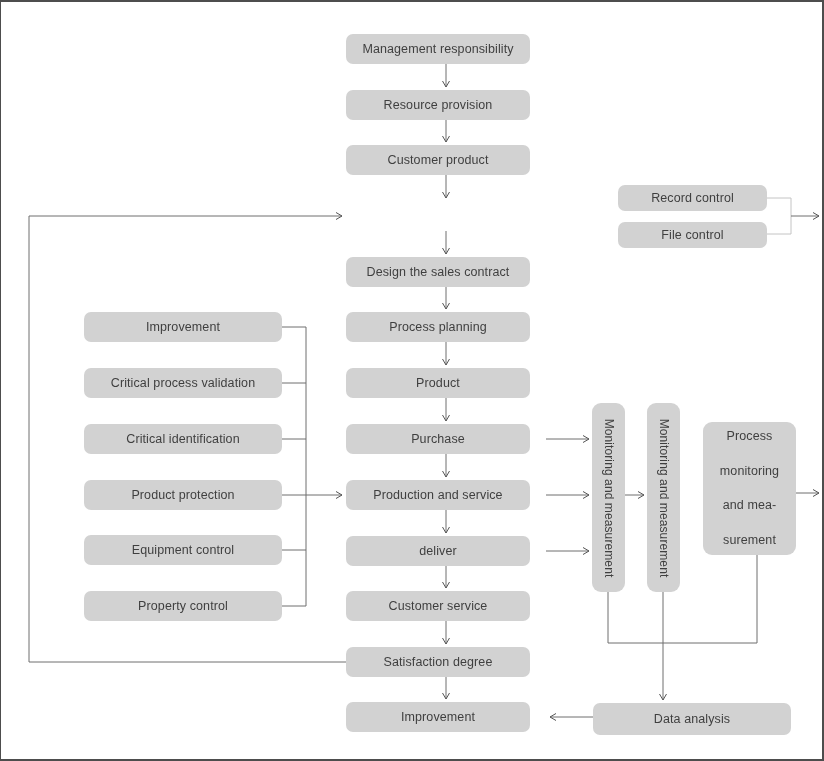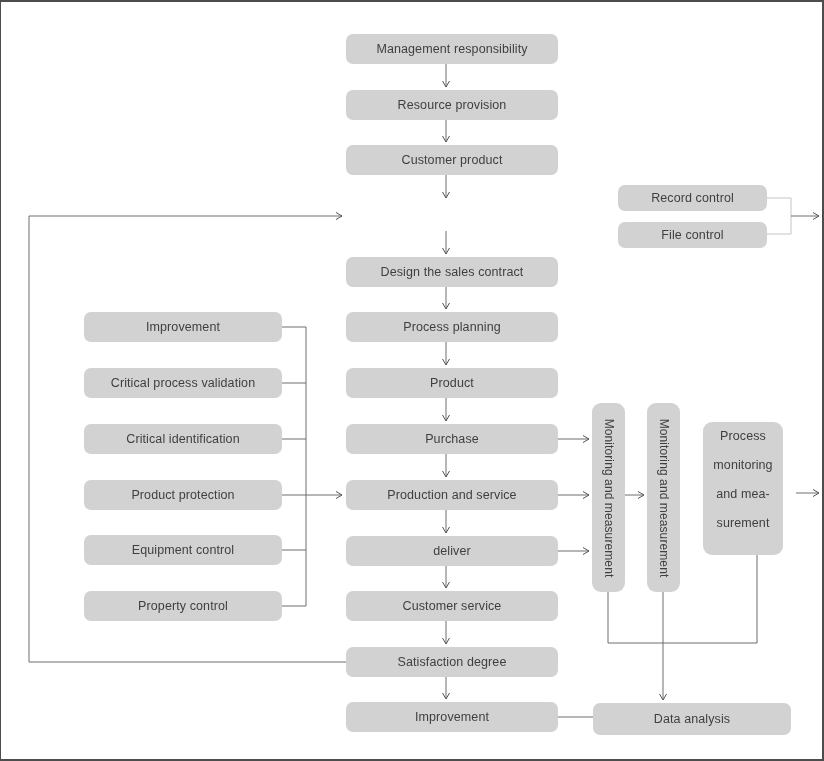--- a/index.html
+++ b/index.html
@@ -28,35 +28,35 @@
   .box{
     position:absolute;
     background:var(--box_fill,#d2d2d2);
     border-radius:7px;
     display:flex;align-items:center;justify-content:center;
     color:var(--box_text,#3f3f3f);
     font-size:12.5px;
     letter-spacing:.1px;
     text-align:center;
   }
-  .main{left:345px;width:212px;height:30px;}
+  .main{left:345px;width:184px;height:30px;}
   .left{left:83px;width:198px;height:30px;}
   .ctrl{left:617px;width:149px;height:26px;}
   .vbox{top:401px;width:33px;height:189px;border-radius:9px;}
   .vtext{
     position:absolute;left:50%;top:50%;
     width:189px;
     transform:translate(-50%,-50%) rotate(90deg);
     text-align:center;white-space:nowrap;
     font-size:12px;
   }
   .process{
-    left:702px;top:420px;width:80px;height:133px;
+    left:702px;top:420px;width:93px;height:133px;
     border-radius:9px;
-    flex-direction:column;justify-content:flex-start;
+    flex-direction:column;justify-content:space-between;
     line-height:29px;font-size:12.5px;
   }
   .danalysis{left:592px;top:701px;width:198px;height:32px;}
 </style>
 </head>
 <body>
 
 <div class="canvas">
 
   <svg class="connectors" width="824" height="761" viewBox="0 0 824 761">

